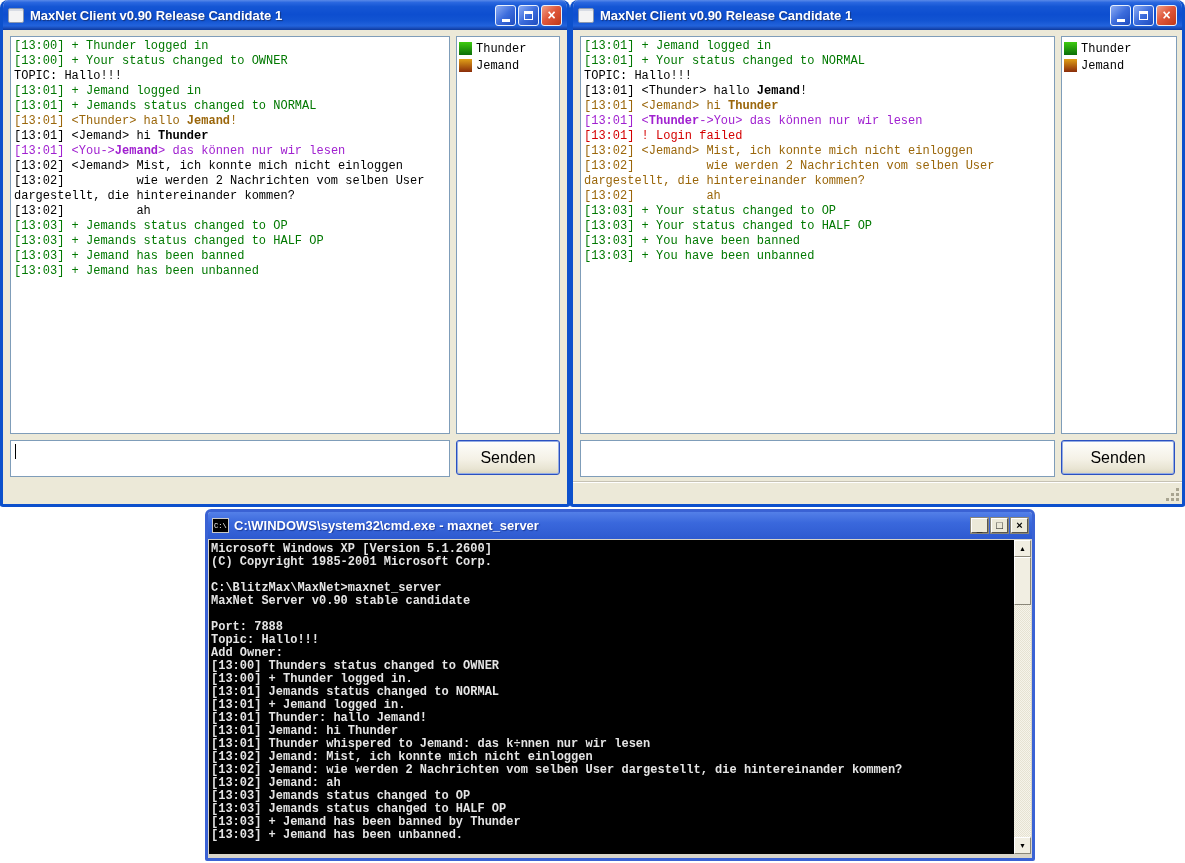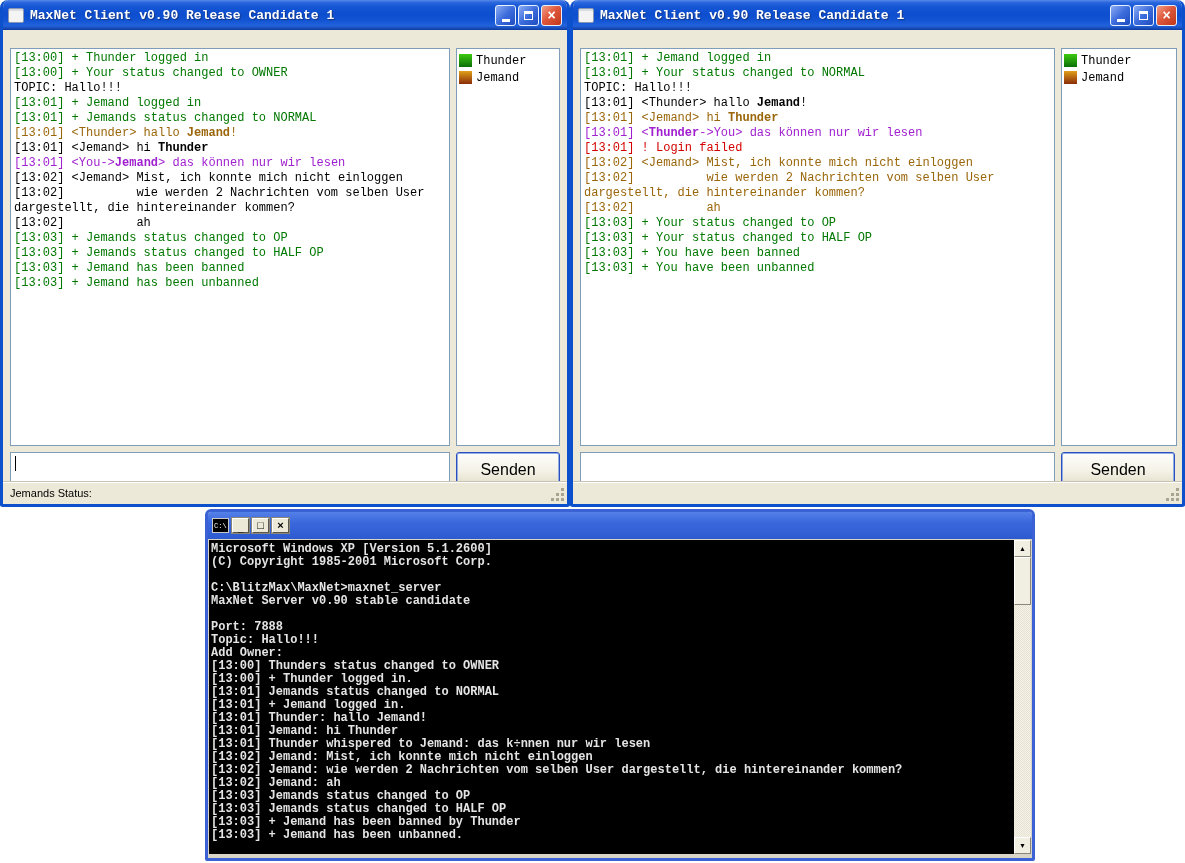--- a/index.html
+++ b/index.html
@@ -7,31 +7,31 @@
   .stage{position:absolute;inset:0;}
 
   
   .win{position:absolute;box-sizing:border-box;background:#ECE9D8;
        border:3px solid #0c50cc;border-top:none;border-radius:8px 8px 3px 3px;overflow:hidden;}
   .titlebar{height:30px;display:flex;align-items:center;padding:0 5px;box-sizing:border-box;
     background:linear-gradient(180deg,#5a8ae8 0%,#2b68e0 8%,#1556d4 22%,#0d4ed0 48%,#1254d2 68%,#2263dc 86%,#1a4cb8 94%,#0a3aa0 100%);}
   .app-icon{width:14px;height:13px;background:#f4f4f4;border:1px solid #8a97b0;border-radius:2px;
     box-shadow:inset 0 2px 0 #d8dce4;flex:0 0 auto;}
   .title-text{color:#fff;font-weight:bold;font-size:13px;margin-left:6px;flex:1 1 auto;
-    white-space:nowrap;overflow:hidden;text-shadow:1px 1px 1px #15357e;font-family:Liberation Mono, monospace;}
+    white-space:nowrap;overflow:hidden;text-shadow:1px 1px 1px #15357e;}
   .tb-btns{display:flex;flex:0 0 auto;}
   .xpbtn{width:21px;height:21px;border-radius:3px;border:1px solid #e8f0fc;margin-left:2px;
     display:inline-flex;align-items:center;justify-content:center;box-sizing:border-box;cursor:default;}
   .xpbtn.bluish{background:linear-gradient(135deg,#8cacf4 0%,#3c6cdc 50%,#1e4cc0 100%);}
   .xpbtn.red{background:linear-gradient(135deg,#f0a088 0%,#e0583c 45%,#c03818 100%);}
   .glyph-min{width:8px;height:3px;background:#fff;margin-top:10px;}
   .glyph-max{width:9px;height:9px;border:1px solid #fff;border-top:3px solid #fff;box-sizing:border-box;}
   .glyph-x{color:#fff;font-size:14px;font-weight:bold;line-height:1;}
 
-  .client{position:absolute;top:30px;left:0;right:0;bottom:0;margin-top:12px;}
+  .client{position:absolute;top:30px;left:0;right:0;bottom:0;}
   .panel{position:absolute;background:#fff;border:1px solid #7F9DB9;box-sizing:border-box;}
   .chatlog{font-family:"Liberation Mono",monospace;font-size:12px;line-height:15px;
     padding:2px 3px;white-space:pre-wrap;word-wrap:break-word;overflow:hidden;}
   .chat-line{min-height:15px;}
   .userlist{padding:3px 2px;overflow:hidden;}
   .user-row{display:flex;align-items:center;height:17px;}
   .user-sq{width:13px;height:13px;flex:0 0 auto;margin-right:4px;}
   .user-name{font-family:"Liberation Mono",monospace;font-size:12px;color:#000;}
   .inputbox{font-family:"Liberation Mono",monospace;font-size:12px;padding:3px 4px;}
   .caret{display:inline-block;width:1px;height:15px;background:#000;vertical-align:middle;}
@@ -99,24 +99,20 @@
             <span class="user-sq" style="background: linear-gradient(rgb(62, 203, 16) 0%, rgb(11, 110, 8) 100%);"></span>
             <span class="user-name">Thunder</span>
           </div>
           <div class="user-row">
             <span class="user-sq" style="background: linear-gradient(rgb(224, 160, 24) 0%, rgb(138, 44, 10) 100%);"></span>
             <span class="user-name">Jemand</span>
           </div>
         </div>
       <div class="panel inputbox" style="left:7px;top:410px;width:440px;height:37px;"><span class="caret"></span><span></span></div>
       <button class="senden" style="left:453px;top:410px;width:104px;height:35px;">Senden</button>
-      <div class="statusbar">
-        <span>Jemands Status:</span>
-        <span class="grip"></span>
-      </div>
     </div>
   </div>
 
   <div class="win" style="left:570px;top:0;width:615px;height:507px;">
     <div class="titlebar">
       <span class="app-icon"></span>
       <span class="title-text">MaxNet Client v0.90 Release Candidate 1</span>
       <span class="tb-btns">
         <span class="xpbtn bluish">
             <span class="glyph-min"></span>
@@ -146,20 +142,21 @@
       <div class="statusbar">
         <span></span>
         <span class="grip"></span>
       </div>
     </div>
   </div>
 
   <div class="cmdwin" style="left:205px;top:509px;width:830px;height:352px;">
     <div class="cmd-titlebar">
       <span class="cmd-icon">C:\</span>
+      <span class="cmd-title">C:\WINDOWS\system32\cmd.exe - maxnet_server</span>
       <span class="clsbtn">
           <span class="u">_</span>
         </span>
       <span class="clsbtn">
           <span>□</span>
         </span>
       <span class="clsbtn">
           <span>×</span>
         </span>
     </div>

